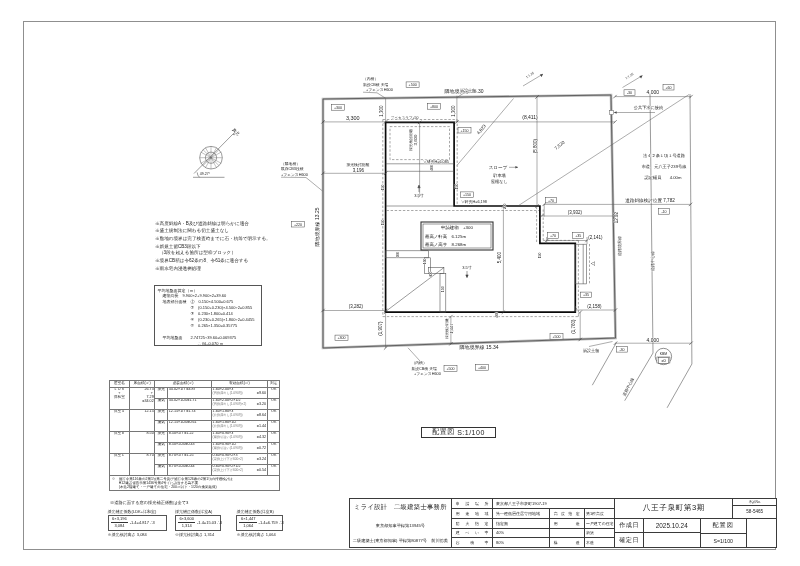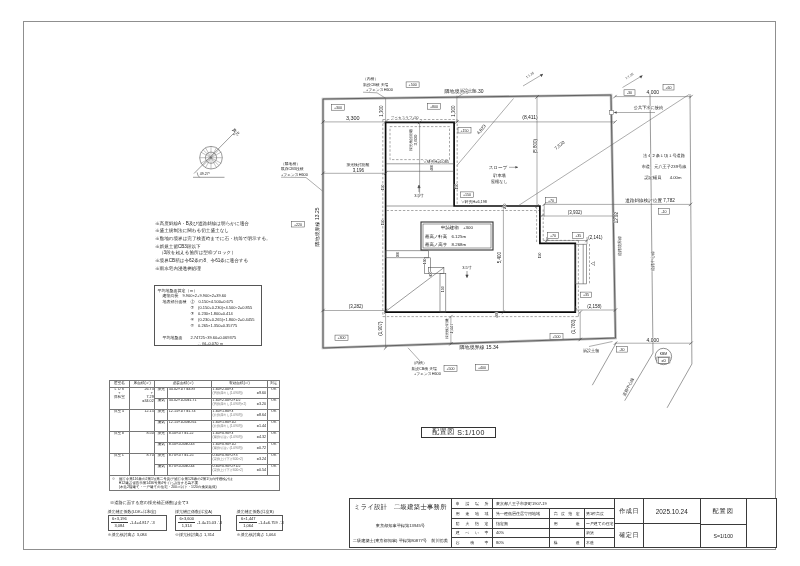--- a/index.html
+++ b/index.html
@@ -696,20 +696,27 @@
           <span>容積率</span>
         </div>
         <div class="vl">80%</div>
         <div class="lb2">
           <span>構造</span>
         </div>
         <div class="vl2">木造</div>
       </div>
     </div>
   <div id="tb-right" class="sec">
+    <div class="top">
+      <div class="proj">八王子泉町第3期</div>
+      <div class="appr">
+        <div class="a1">承認No.</div>
+        <div class="a2">58-5465</div>
+      </div>
+    </div>
     <div class="bot">
       <div class="dates">
         <div class="dr">
           <div class="dl">作成日</div>
           <div class="dv">2025.10.24</div>
         </div>
         <div class="dr">
           <div class="dl">確定日</div>
           <div class="dv"></div>
         </div>

